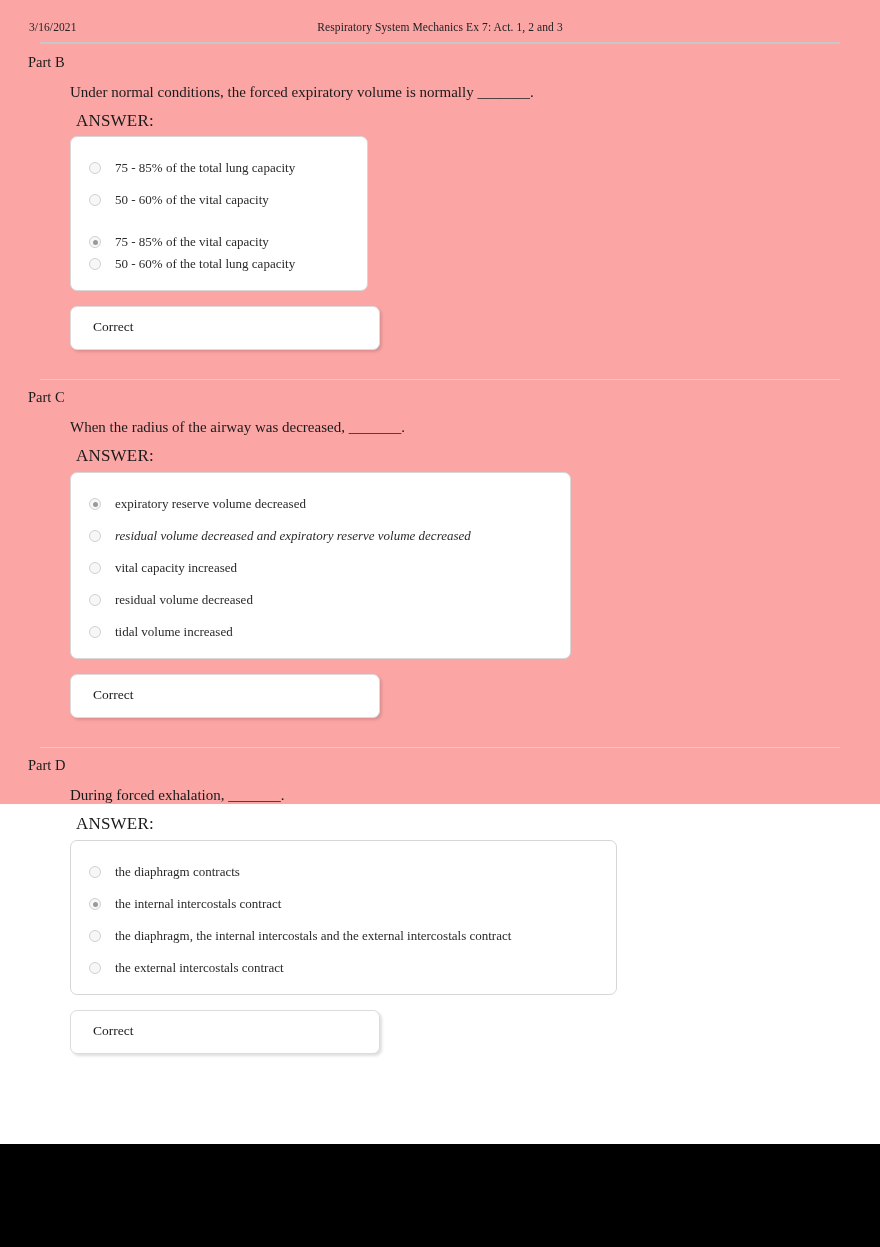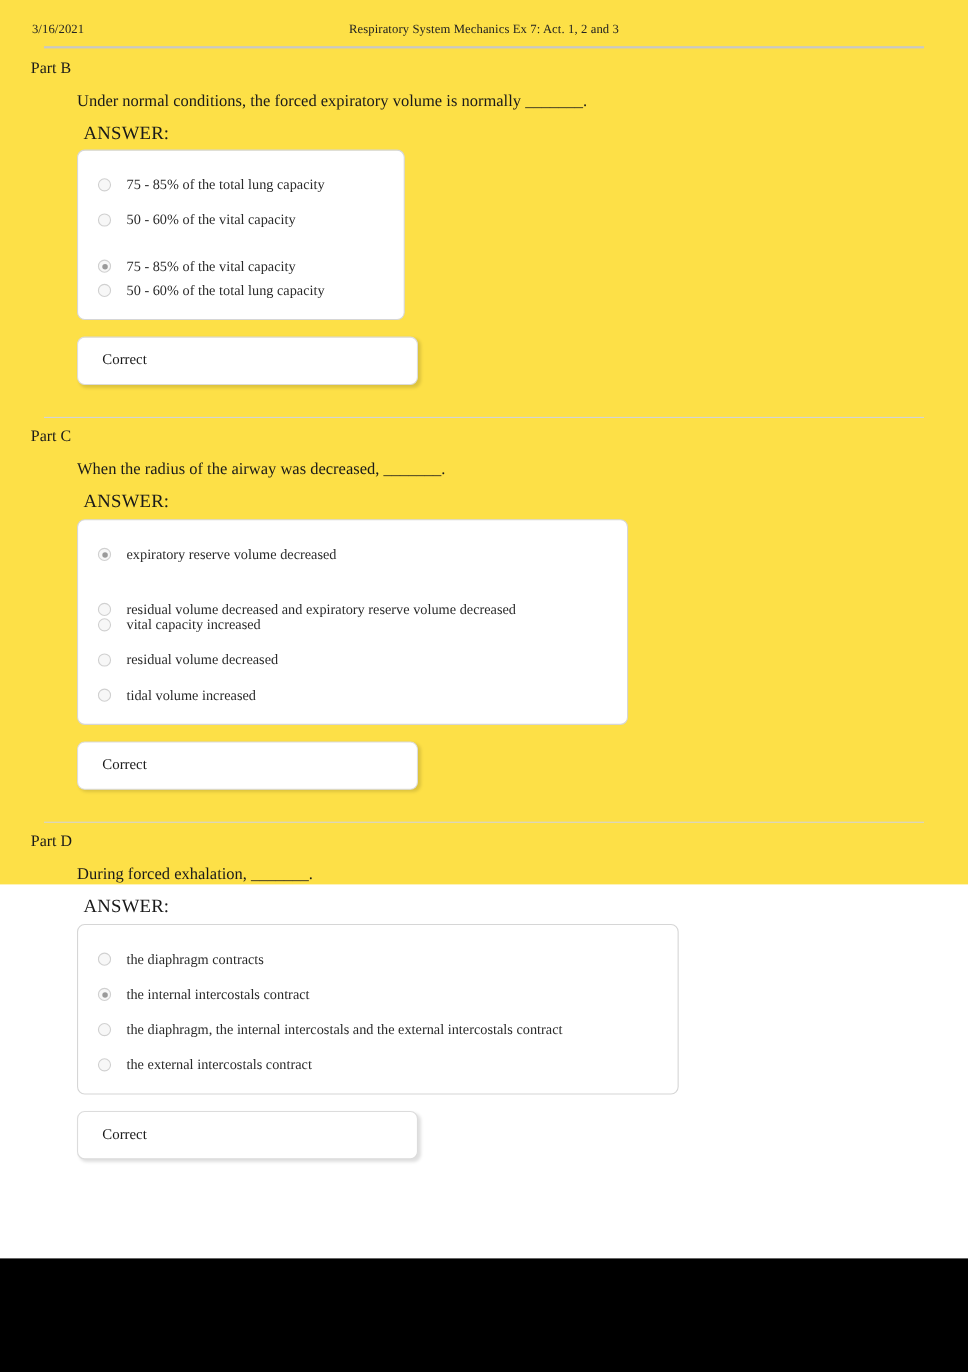--- a/index.html
+++ b/index.html
@@ -14,21 +14,21 @@
     font-family: "Liberation Serif", "DejaVu Serif", serif;
     color: #1a1a1a;
     overflow: hidden;
   }
 
   .page {
     position: absolute;
     left: 0; top: 0;
     width: 880px;
     height: 804px;
-    background: #fde047;
+    background: #fca5a5;
   }
 
   .bottom-band {
     position: absolute;
     left: 0;
     top: 1144px;
     width: 880px;
     height: 103px;
     background: #000000;
   }
@@ -212,21 +212,21 @@
 
   <div class="part-label" style="top:389px;">Part C</div>
   <div class="part-question" style="top:419px;">When the radius of the airway was decreased, _______.</div>
   <div class="answer-label" style="top:446px;">ANSWER:</div>
 
   <div class="options-box" style="left:70px; top:472px; width:501px; height:187px;">
     <div class="option-row" style="top:22px;">
       <span class="radio checked"></span>
       <span class="option-text">expiratory reserve volume decreased</span>
     </div>
-    <div class="option-row" style="top:72px;">
+    <div class="option-row" style="top:54px;font-style:italic;">
       <span class="radio"></span>
       <span class="option-text">residual volume decreased and expiratory reserve volume decreased</span>
     </div>
     <div class="option-row" style="top:86px;">
       <span class="radio"></span>
       <span class="option-text">vital capacity increased</span>
     </div>
     <div class="option-row" style="top:118px;">
       <span class="radio"></span>
       <span class="option-text">residual volume decreased</span>

